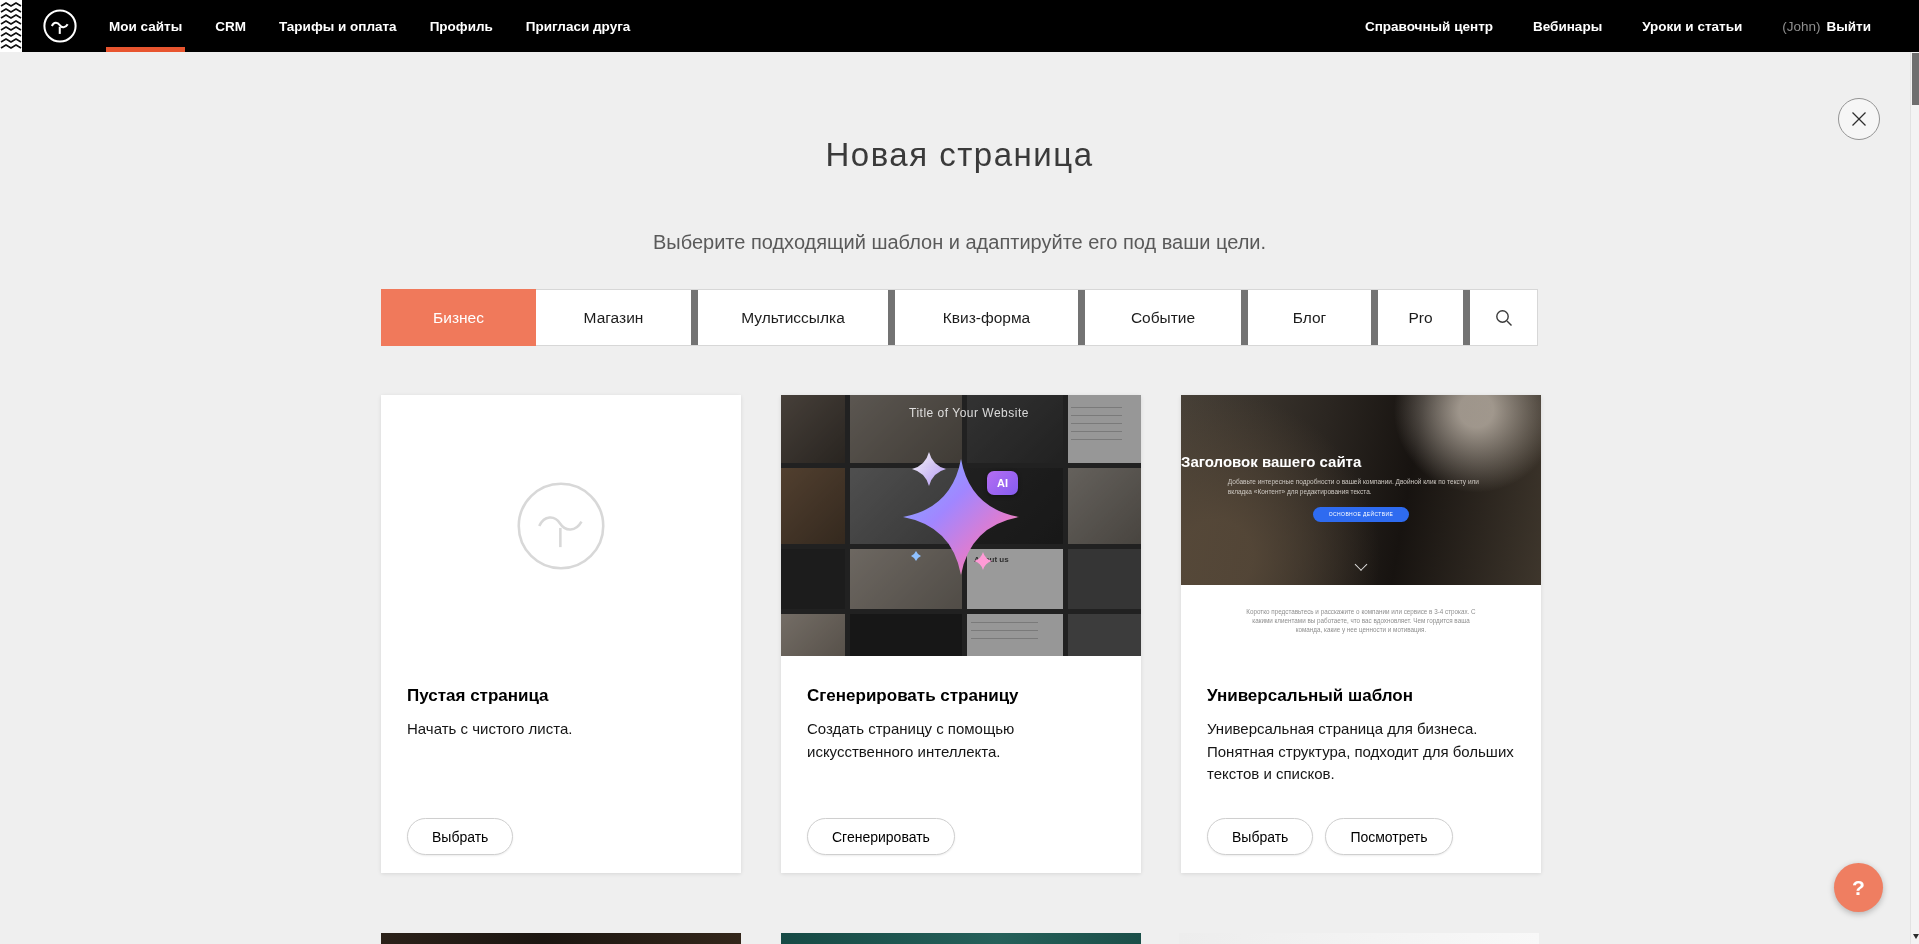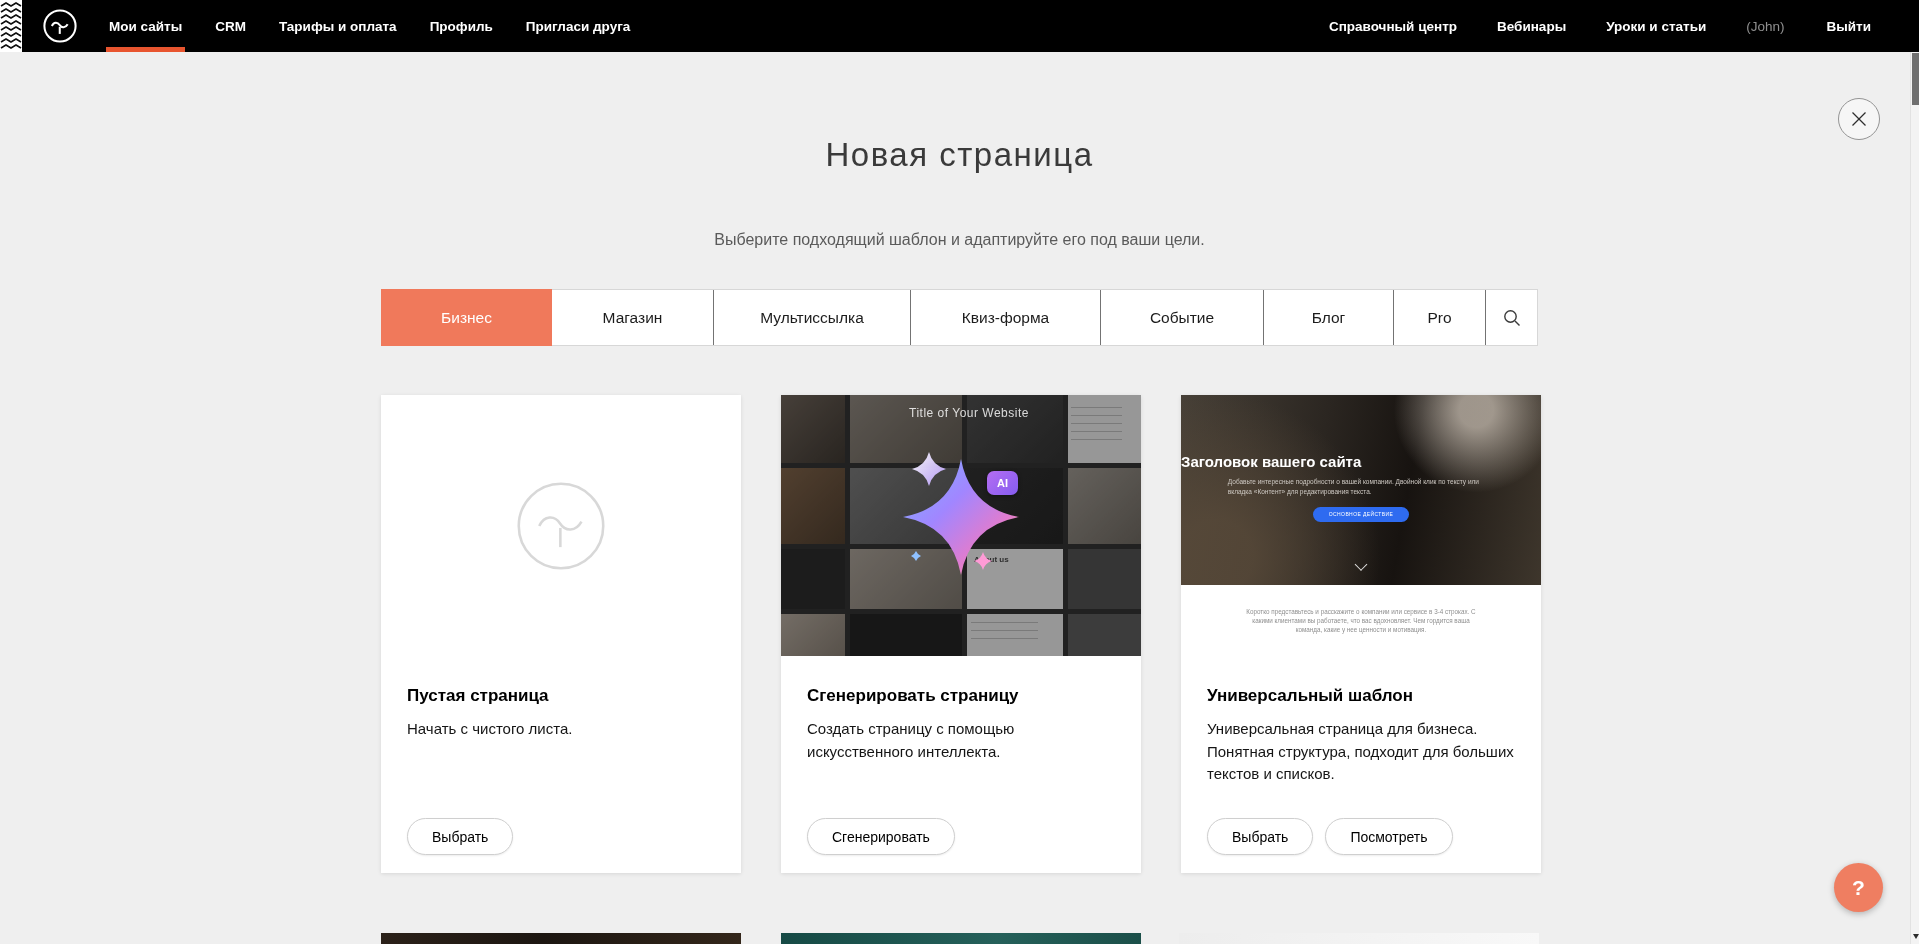--- a/index.html
+++ b/index.html
@@ -23,47 +23,47 @@
     color:#fff; font-size:13.5px; font-weight:700; cursor:pointer; white-space:nowrap;
   }
   .nav-item.active::after {
     content:""; position:absolute; left:-3px; right:-3px; bottom:0; height:5px;
     background:#e8552f;
   }
   .nav-spacer { flex:1; }
   .nav-right { display:flex; align-items:center; gap:40px; margin-right:48px; }
   .nav-user { display:flex; align-items:center; gap:6px; font-size:13.5px; font-weight:700; cursor:pointer; }
   .nav-user .uname { color:#8f8f8f; font-weight:400; }
-  .nav-user .ulogout { color:#fff;margin-left:36px; }
+  .nav-user .ulogout { color:#fff; }
 
   
   .close-btn {
     position:absolute; left:1838px; top:98px; width:42px; height:42px;
     border-radius:50%; background:#f6f6f6; border:1.5px solid #949494;
     display:flex; align-items:center; justify-content:center; cursor:pointer; z-index:20;
   }
 
   
   .page-title {
     position:absolute; top:136px; left:0; width:100%;
     text-align:center; font-size:33px; font-weight:300; letter-spacing:1.5px; color:#3a3a3a;
   }
   .page-subtitle {
     position:absolute; top:231px; left:0; width:100%;
-    text-align:center; font-size:16px; font-weight:400; color:#5a5a5a;
+    text-align:center; font-size:20px; font-weight:400; color:#5a5a5a;
   }
 
   
   .tabs {
     position:absolute; top:289px; left:381px; width:1157px; height:57px;
     display:flex; background:#fff; border:1px solid #d7d7d7; z-index:5;
   }
   .tab {
     display:flex; align-items:center; justify-content:center;
-    border-right:1px solid #737373; font-size:15.5px; color:#1c1c1c;
+    border-right:7px solid #737373; font-size:15.5px; color:#1c1c1c;
     cursor:pointer; background:#fff;
   }
   .tab:last-child { border-right:none; }
   .tab.active {
     background:#f0795b; color:#fff; border-right:none;
     margin:-1px 0 -1px -1px; padding-top:1px;
   }
 
   
   .cards { position:absolute; top:395px; left:381px; display:flex; gap:40px; }
@@ -233,21 +233,21 @@
         <line x1="1.5" y1="1.5" x2="14.5" y2="14.5" stroke="#2e2e2e" stroke-width="1.3"></line>
         <line x1="14.5" y1="1.5" x2="1.5" y2="14.5" stroke="#2e2e2e" stroke-width="1.3"></line>
       </svg>
     </span>
   </div>
 
   <h1 class="page-title">Новая страница</h1>
   <div class="page-subtitle">Выберите подходящий шаблон и адаптируйте его под ваши цели.</div>
 
   <div class="tabs">
-    <div class="tab active" style="width:171px;">Бизнес</div>
+    <div class="tab active" style="width:155px;">Бизнес</div>
     <div class="tab" style="width:162px;">Магазин</div>
     <div class="tab" style="width:197px;">Мультиссылка</div>
     <div class="tab" style="width:190px;">Квиз-форма</div>
     <div class="tab" style="width:163px;">Событие</div>
     <div class="tab" style="width:130px;">Блог</div>
     <div class="tab" style="width:92px;">Pro</div>
     <div class="tab" style="flex:1;">
       <span style="display:flex;">
         <svg width="18" height="18" viewBox="0 0 18 18">
           <circle cx="7.5" cy="7.5" r="5.7" fill="none" stroke="#3a3a3a" stroke-width="1.4"></circle>

